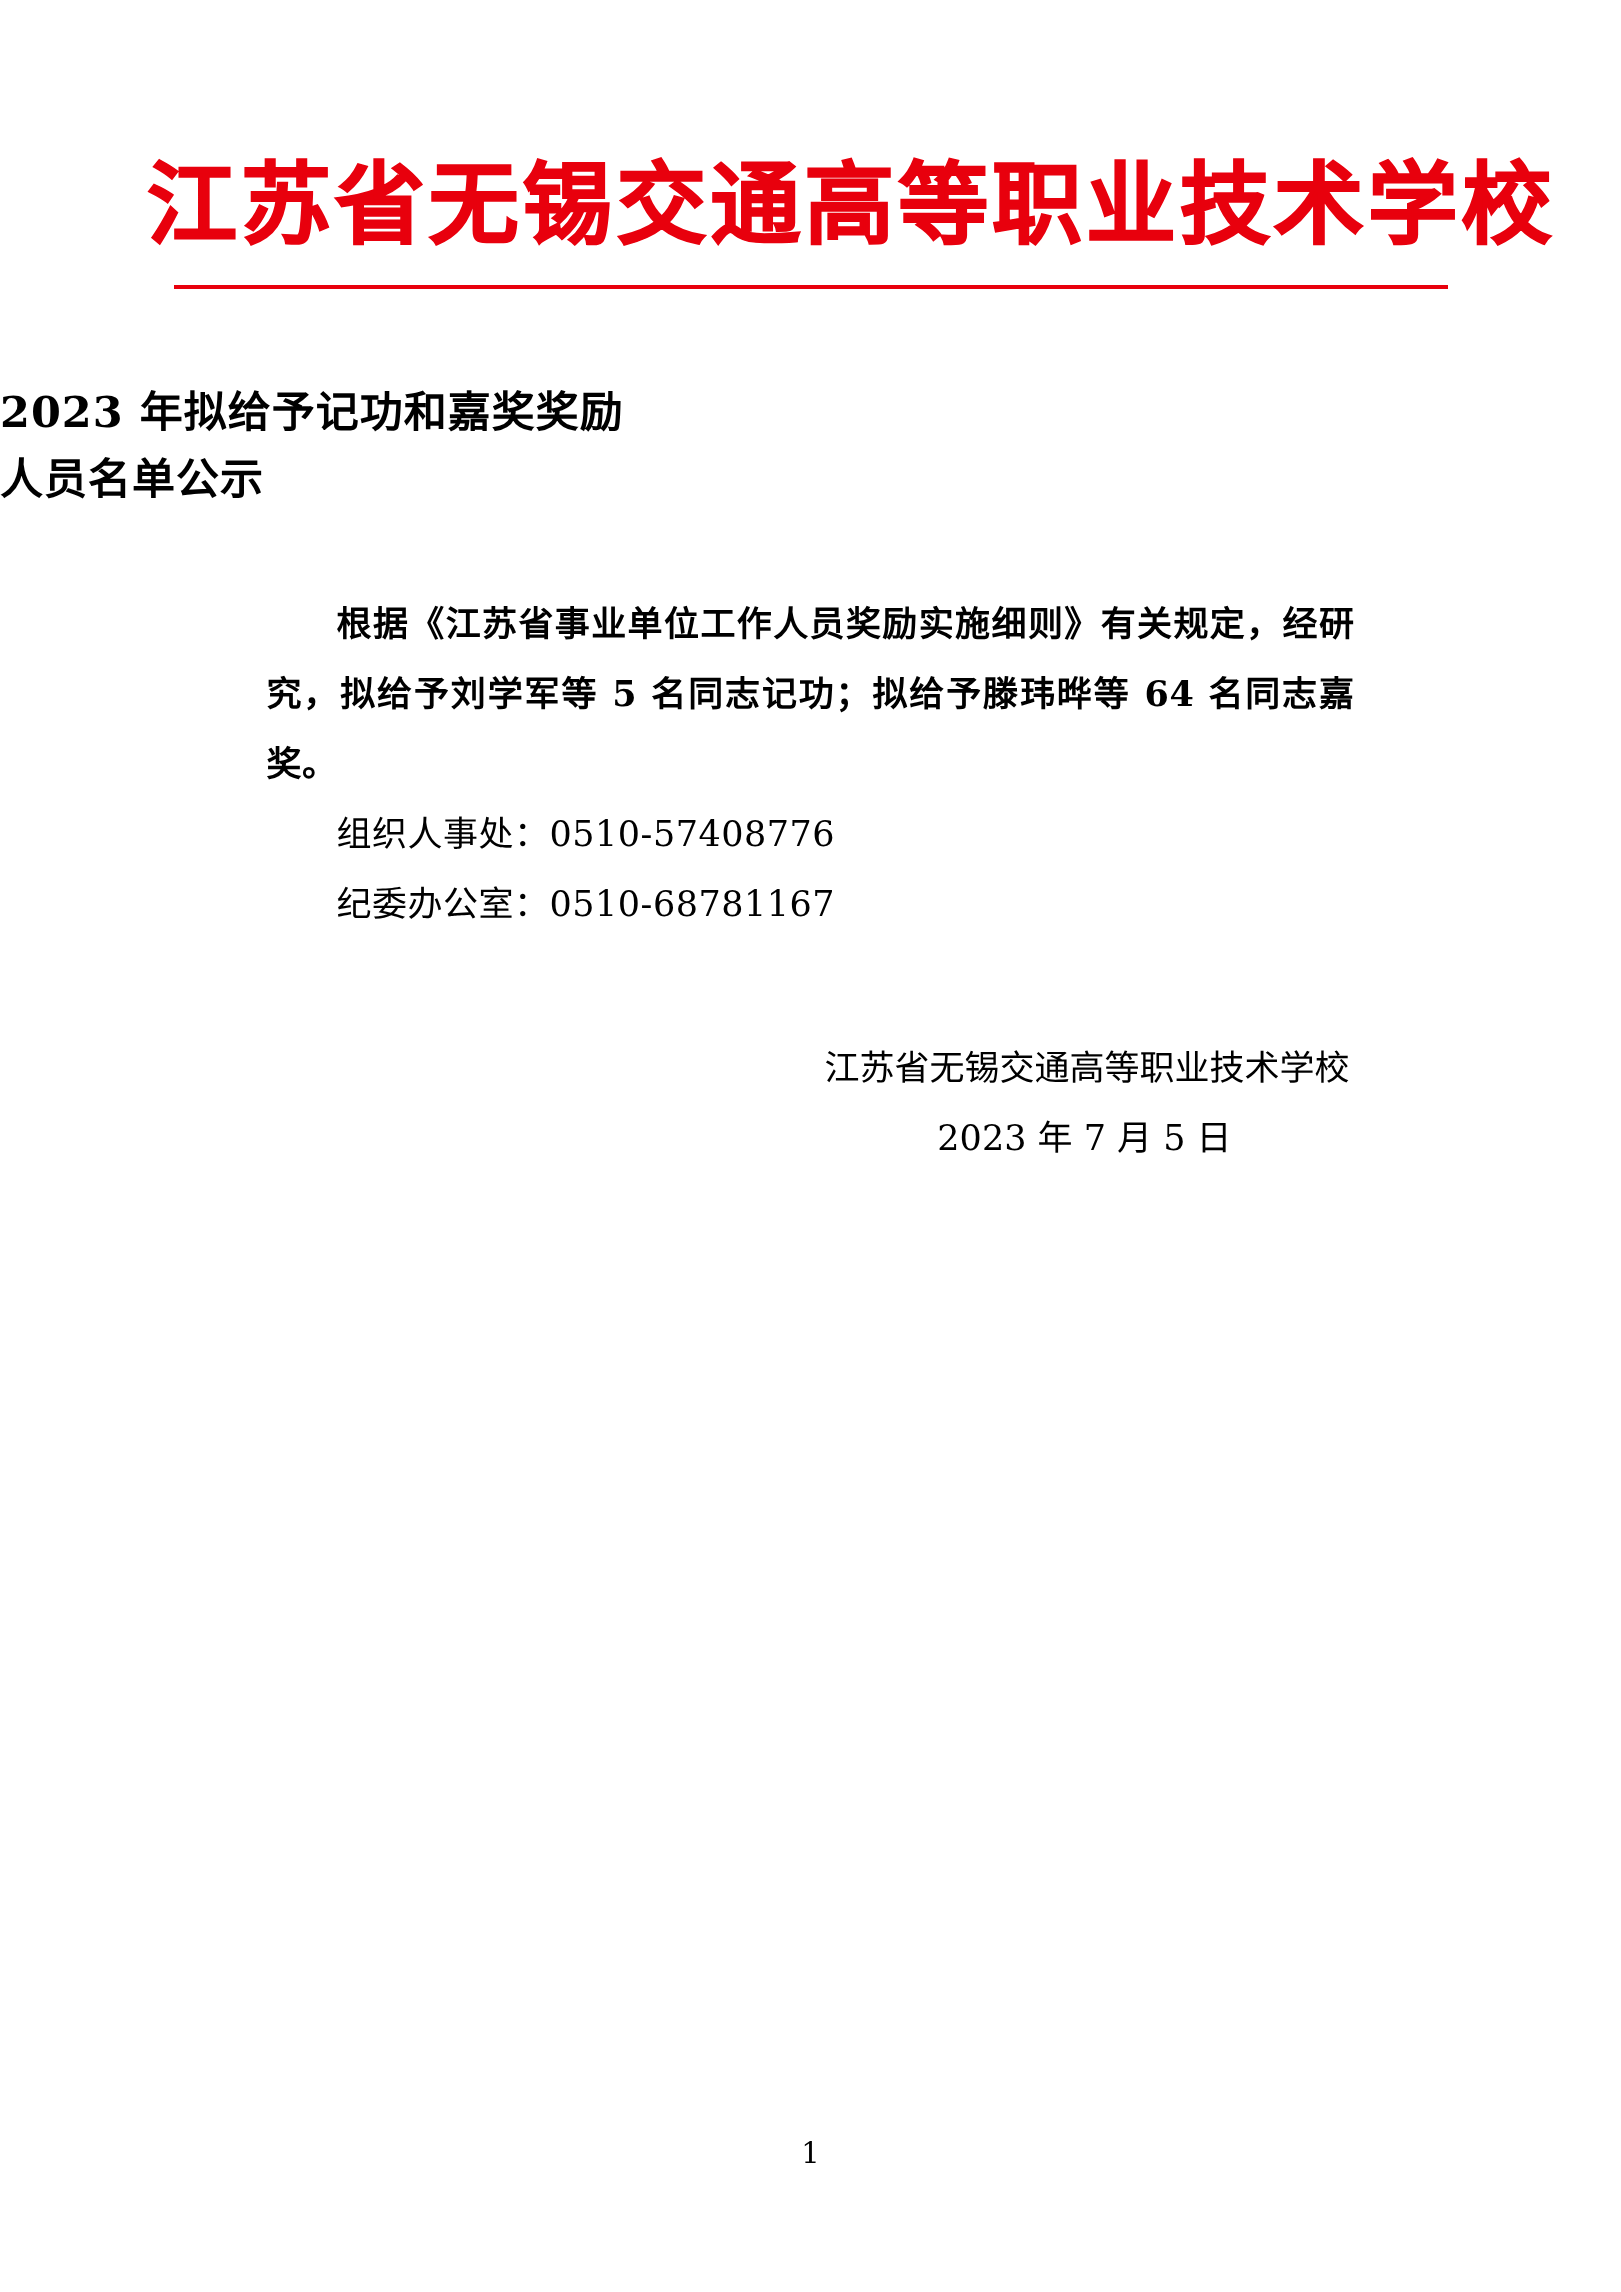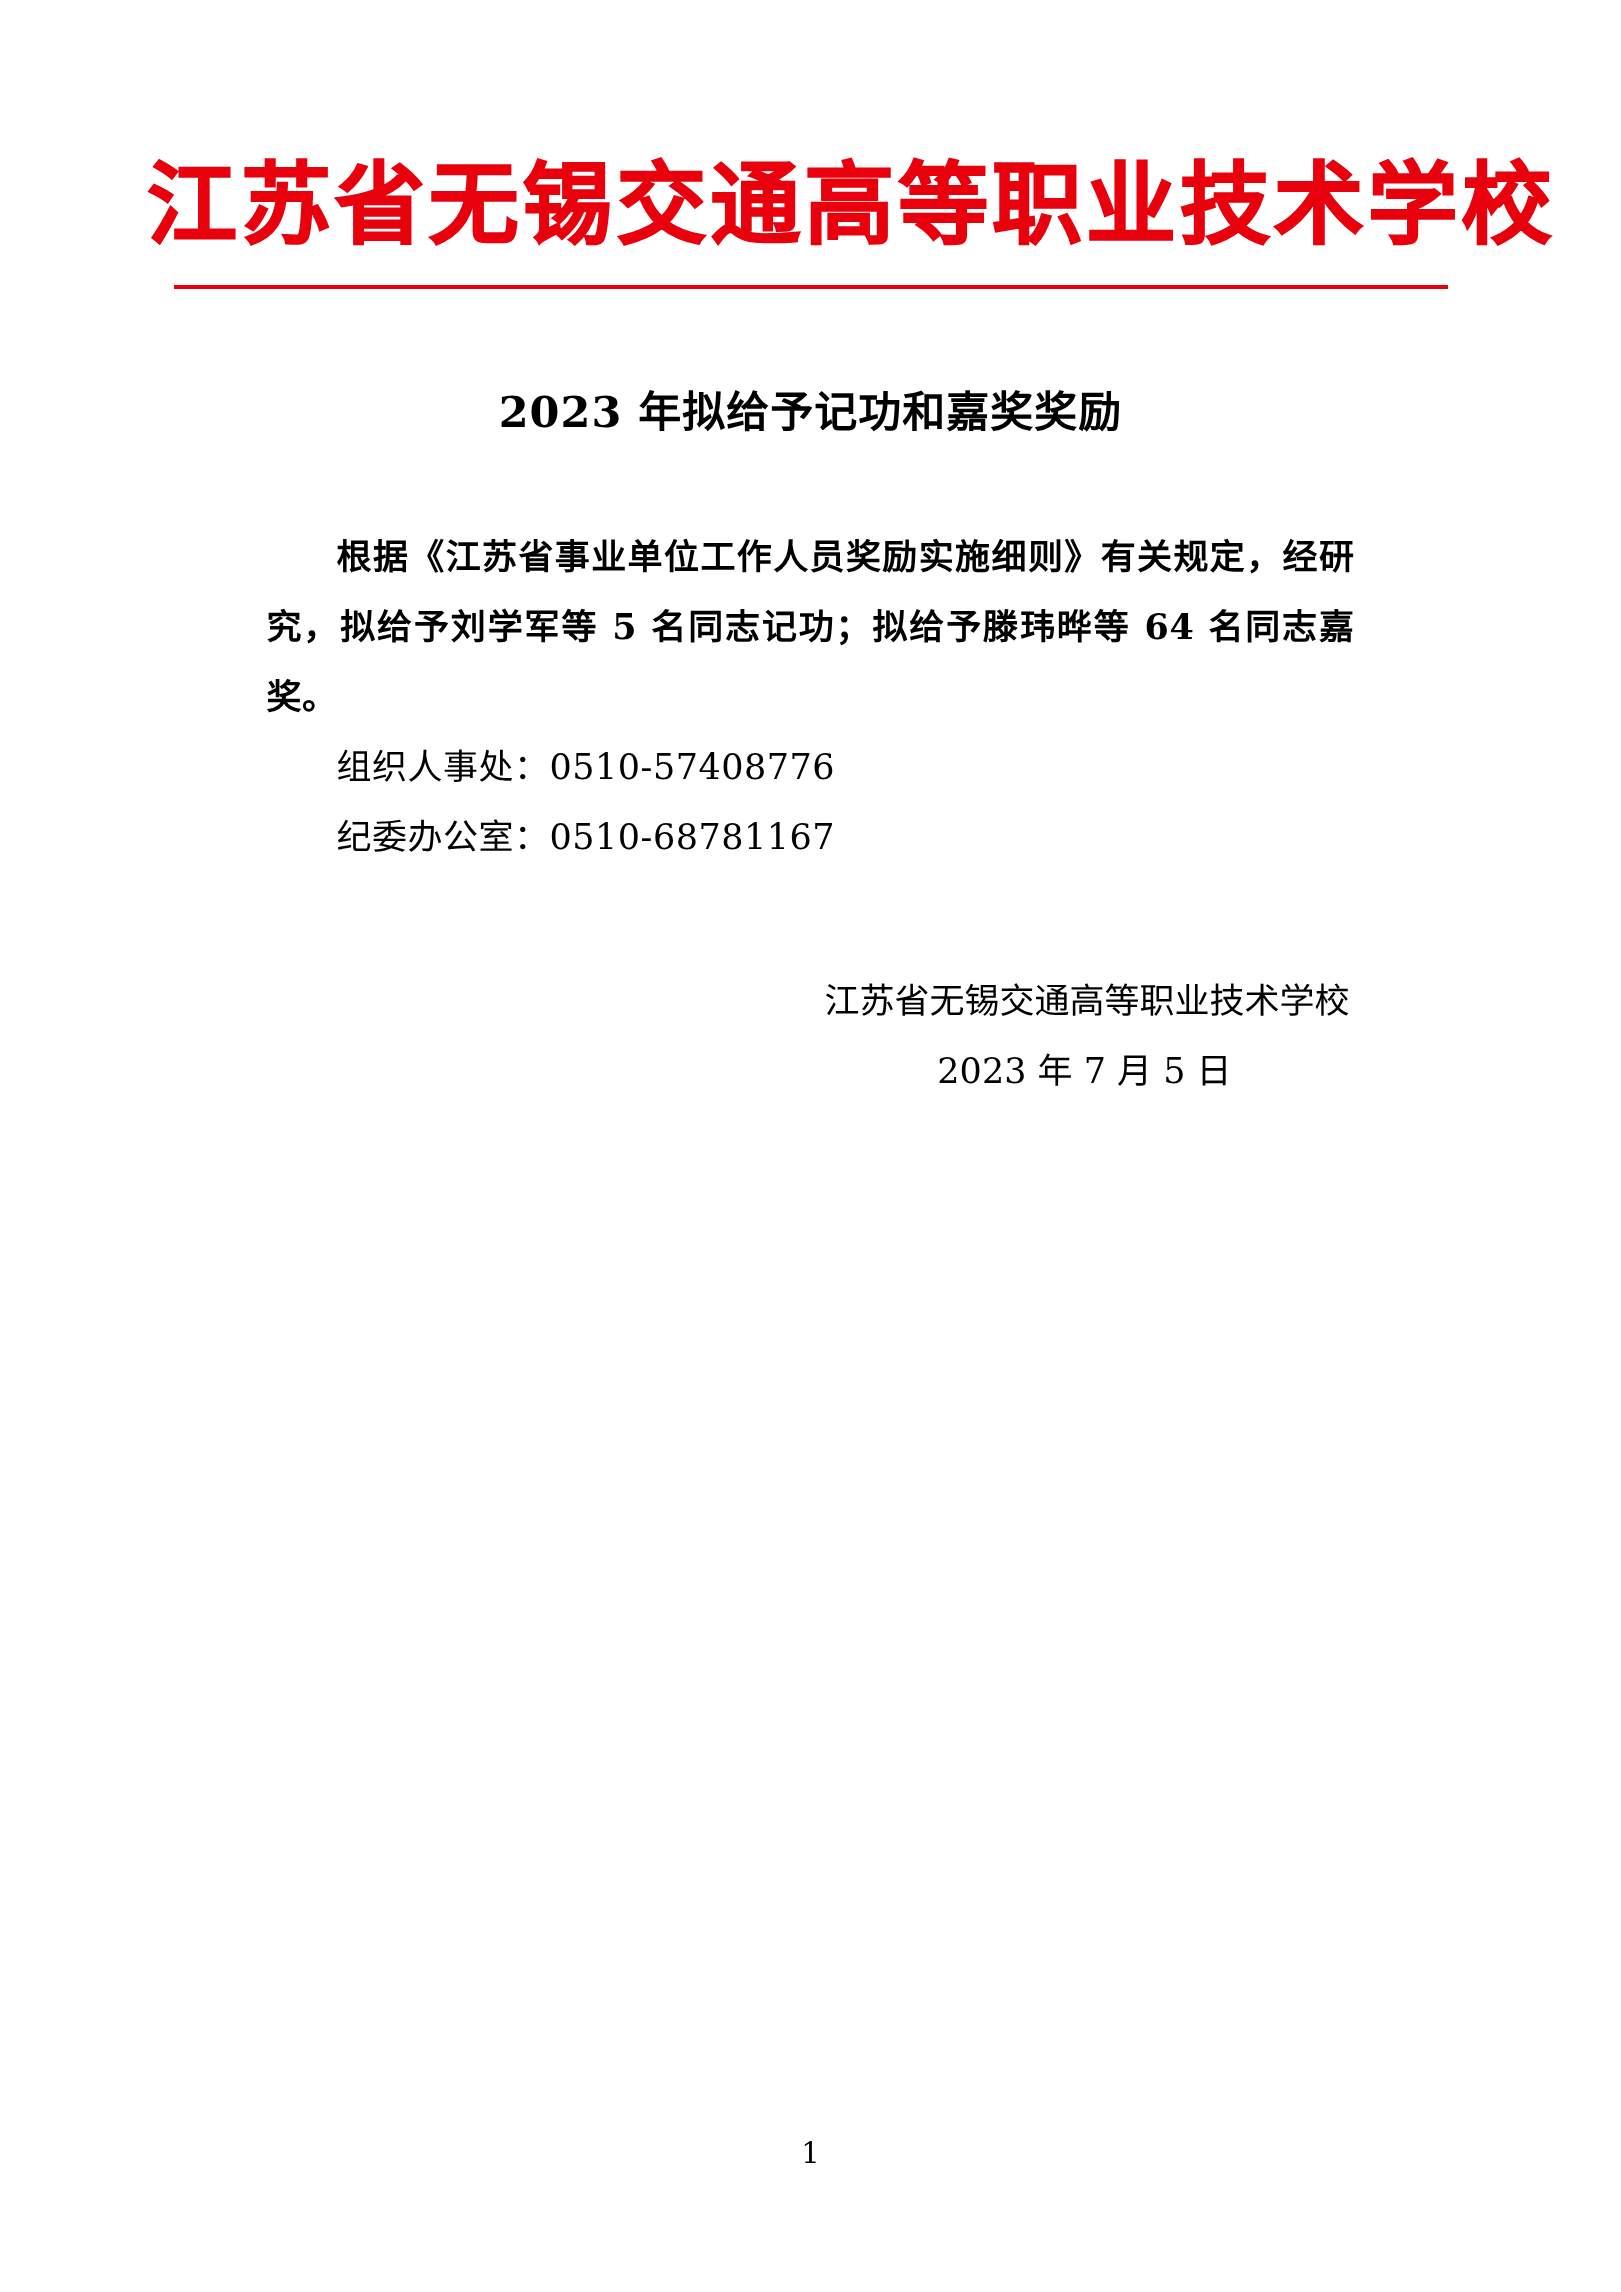--- a/index.html
+++ b/index.html
@@ -46,21 +46,21 @@
   .letterhead-rule {
     margin: 33px auto 0 auto;
     width: 1274px;
     height: 4.9px;
     background: #e8000d;
   }
 
   
   .doc-title {
     margin-top: 90px;
-    text-align: center;
+    text-align: left;
     font-weight: 700;
     font-size: 43px;
     line-height: 1.55;
     letter-spacing: 1px;
   }
   .doc-title .line {
     display: block;
   }
 
   
@@ -121,20 +121,21 @@
 
 <div class="page">
 
   <div class="letterhead">
     <div class="letterhead-title">江苏省无锡交通高等职业技术学校</div>
     <div class="letterhead-rule"></div>
   </div>
 
   <div class="doc-title">
     <span class="line">2023 年拟给予记功和嘉奖奖励</span>
+    <span class="line">人员名单公示</span>
   </div>
 
   <div class="body-block">
     <p class="para">根据《江苏省事业单位工作人员奖励实施细则》有关规定，经研究，拟给予刘学军等 5 名同志记功；拟给予滕玮晔等 64 名同志嘉奖。</p>
     <p class="contact-line">组织人事处：0510-57408776</p>
     <p class="contact-line">纪委办公室：0510-68781167</p>
 
   </div>
 
   <div class="signature">

